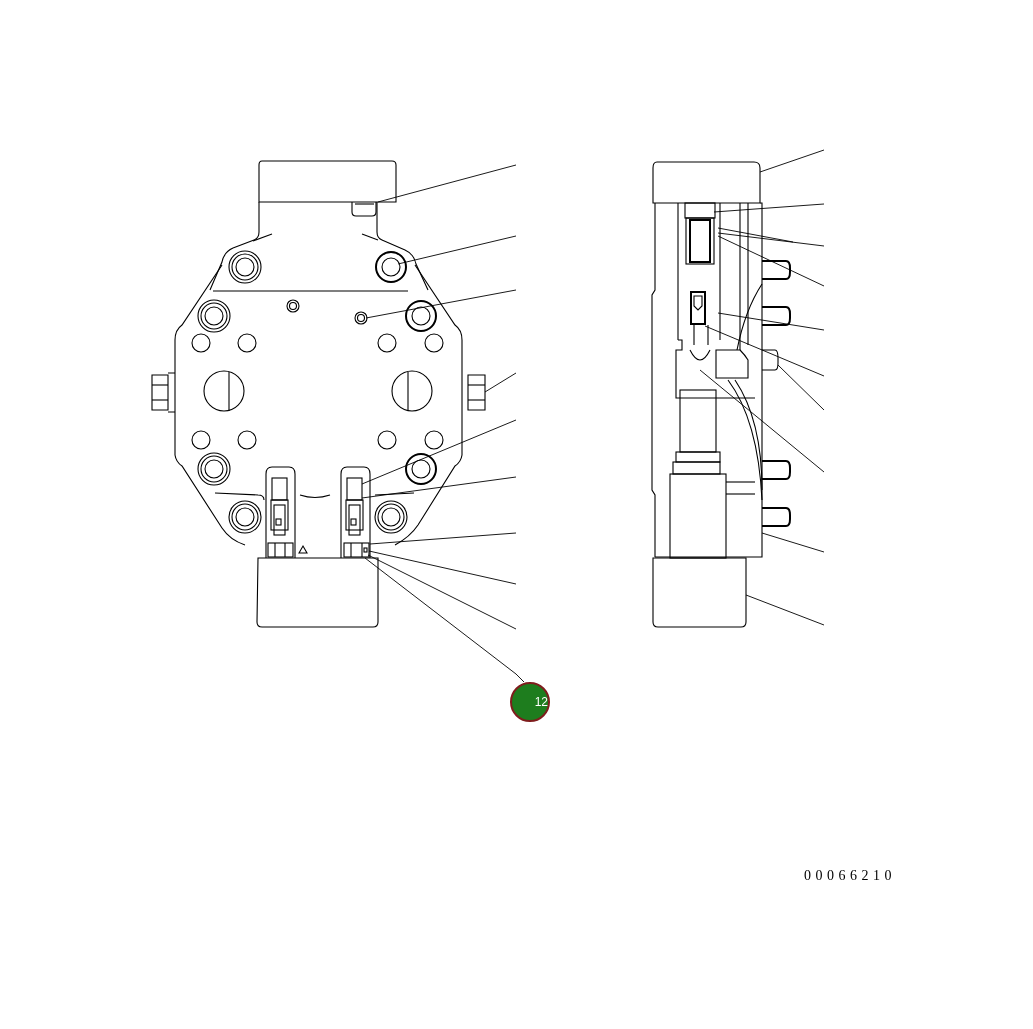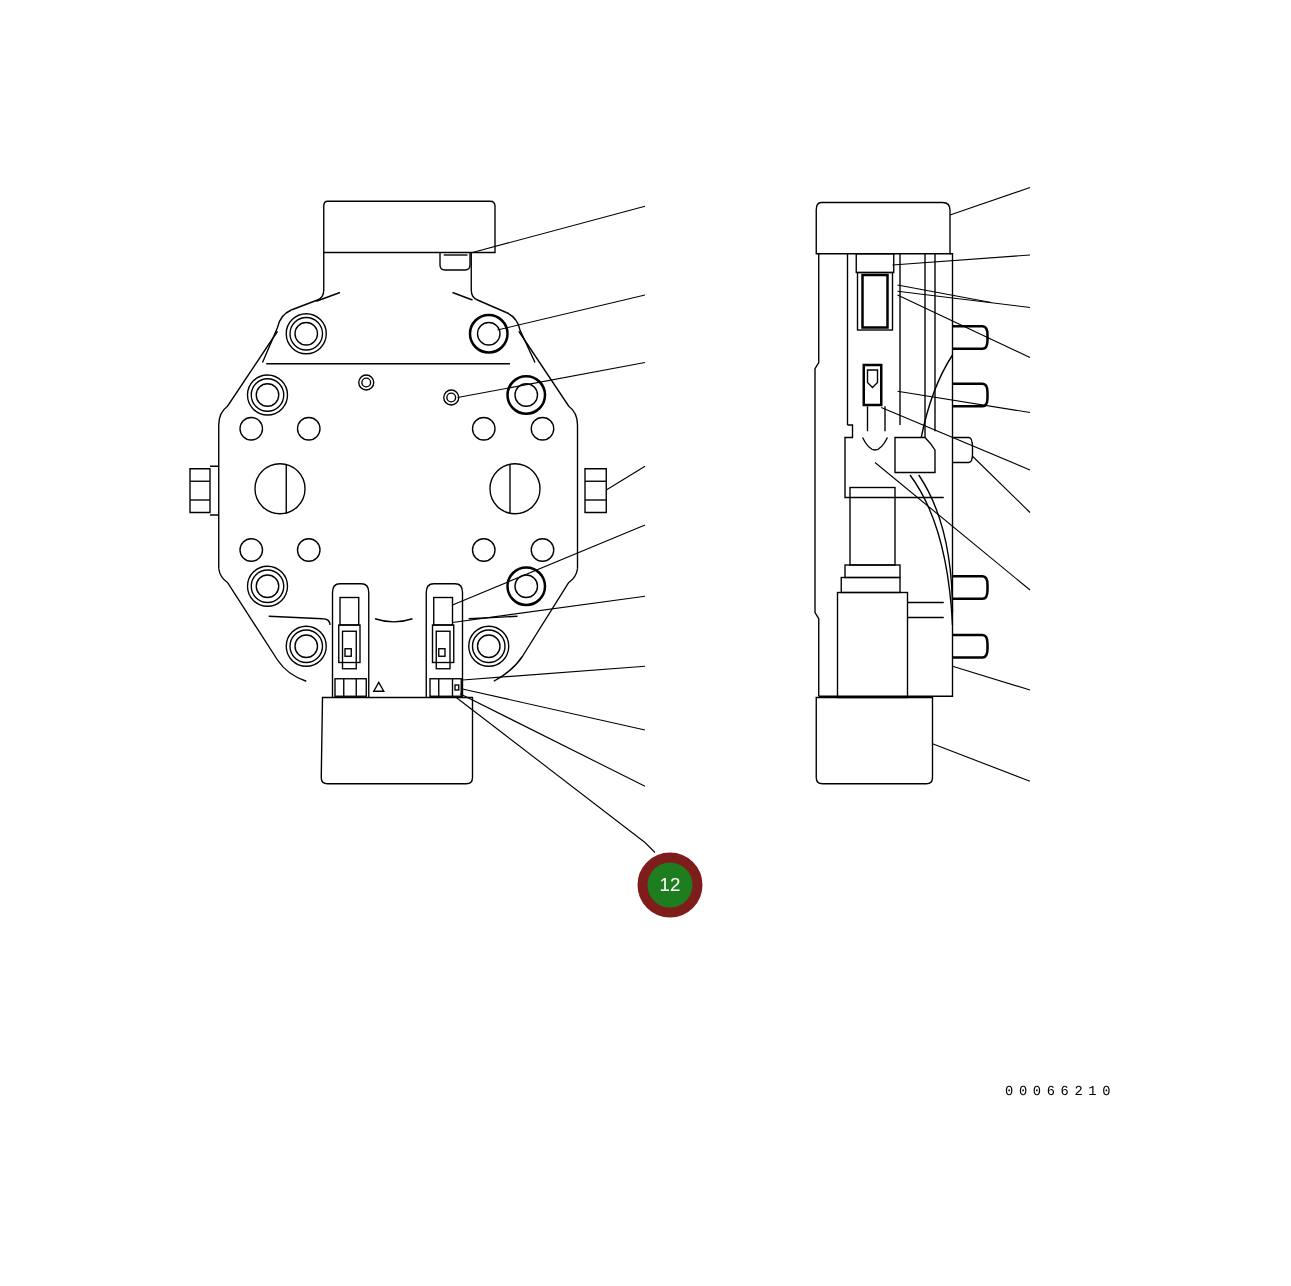--- a/index.html
+++ b/index.html
@@ -2,22 +2,22 @@
 <html><head>
 <meta charset="utf-8">
 <style>
   html, body { margin: 0; padding: 0; background: #ffffff; }
   body { width: 1033px; height: 1029px; position: relative; overflow: hidden; font-family: "Liberation Sans", sans-serif; }
   svg { position: absolute; left: 0; top: 0; }
   .ln { stroke: #000; stroke-width: 1.1; fill: none; }
   .thick { stroke: #000; stroke-width: 2; fill: none; }
   .leader { stroke: #000; stroke-width: 0.9; fill: none; }
   .callout-badge { position: absolute; left: 510px; top: 682px; width: 36px; height: 36px; border-radius: 50%;
-    background: #1e7d1e; border: 8px solid #7f1d1d; color: #fff; font-size: 15px; display: flex; align-items: center; justify-content: center; cursor: pointer; }
-  .drawing-number { position: absolute; left: 804px; top: 868px; font-family: Liberation Mono, monospace; font-size: 11px; letter-spacing: 4.5px; color: #000; }
+    background: #1e7d1e; border: 2px solid #7f1d1d; color: #fff; font-size: 12px; display: flex; align-items: center; justify-content: flex-end; cursor: pointer; }
+  .drawing-number { position: absolute; left: 804px; top: 868px; font-family: Liberation Serif, serif; font-size: 14px; letter-spacing: 4.5px; color: #000; }
 </style>
 </head>
 <body>
 
 <svg width="1033" height="1029" viewBox="0 0 1033 1029" xmlns="http://www.w3.org/2000/svg">
 
   <g>
 
     <path class="ln" d="M262,161 L392,161 Q396,161 396,165 L396,202 L259,202 L259,165 Q259,161 262,161 Z"></path>
 

